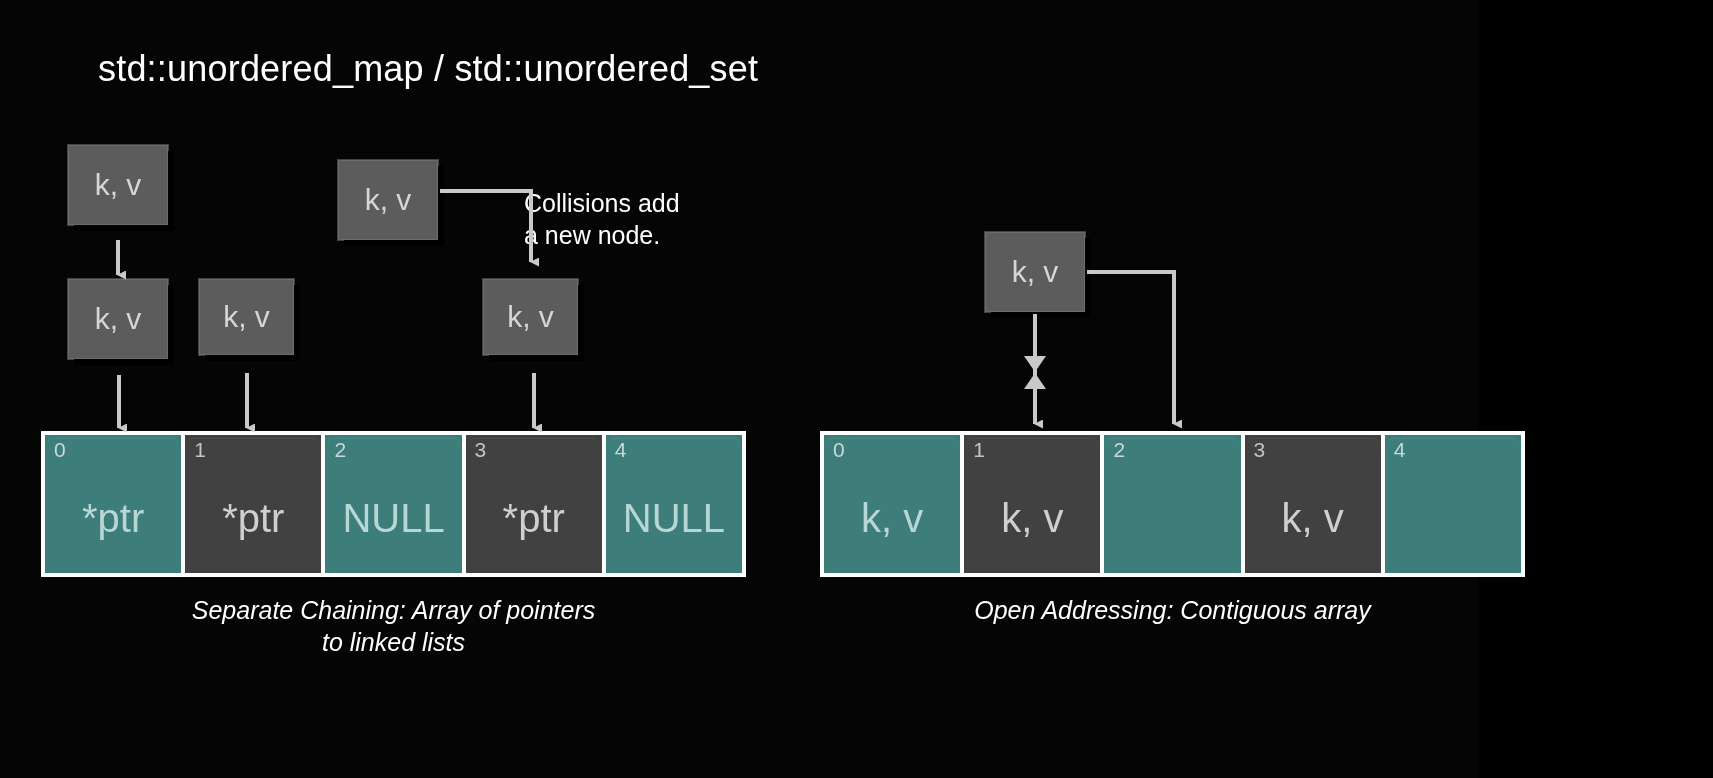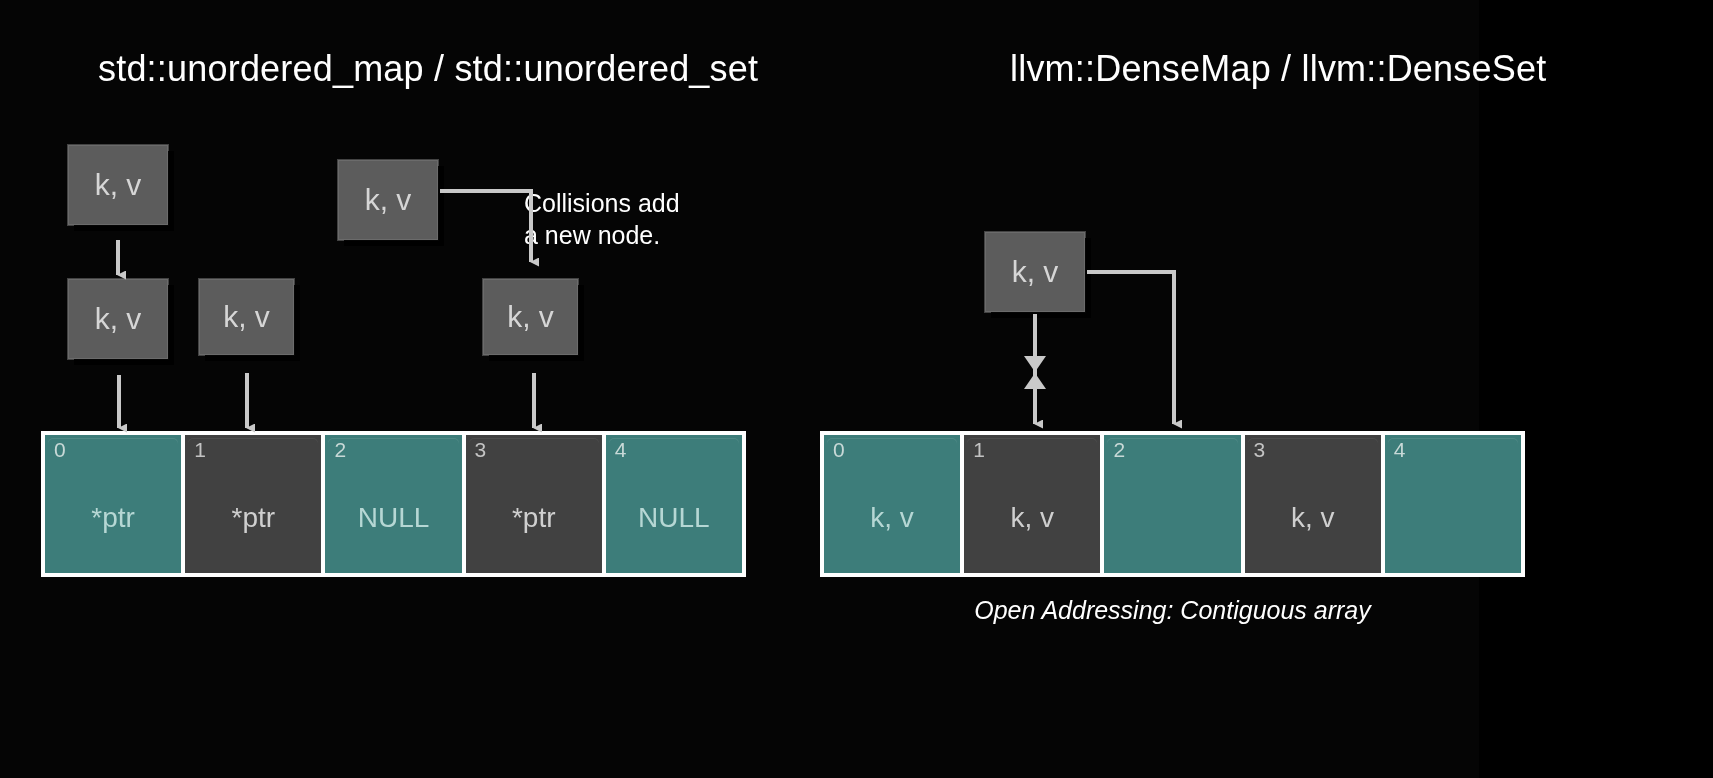--- a/index.html
+++ b/index.html
@@ -76,21 +76,21 @@
   .cell .idx {
     position: absolute;
     left: 9px;
     top: 4px;
     font-size: 21px;
     color: #c8d9d7;
     line-height: 1;
   }
   .cell.gray .idx { color: #c3c3c3; }
   .cell .val {
-    font-size: 28px;
+    font-size: 40px;
     line-height: 1;
     margin-top: 28px;
   }
   .cell.teal .val { color: #b6d7d4; }
   .cell.gray .val { color: #cfcfcf; }
   
   .cell .bevel {
     position: absolute;
     left: 3px; right: 3px; top: 3px; bottom: 0;
     border-radius: 5px 5px 0 0;
@@ -128,21 +128,20 @@
     pointer-events: none;
   }
 </style>
 </head>
 <body>
 
 <div id="stage">
 
   <div class="panel-title" id="title-left">std::unordered_map / std::unordered_set</div>
 
-  <div class="panel-title" id="title-right">llvm::DenseMap / llvm::DenseSet</div>
 
   <div class="node" style="left:68px; top:145px; width:100px; height:80px;">
     <span class="node-label">k, v</span>
   </div>
 
   <div class="node" style="left:68px; top:279px; width:100px; height:80px;">
     <span class="node-label">k, v</span>
   </div>
 
   <div class="node" style="left:199px; top:279px; width:95px; height:76px;">
@@ -224,20 +223,22 @@
       <span class="val">k, v</span>
     </div>
 
     <div class="cell teal">
       <span class="bevel"></span>
       <span class="idx">4</span>
       <span class="val"></span>
     </div>
   </div>
 
+  <div class="caption" id="cap-left" style="left:41px; top:595px; width:705px;">Separate Chaining: Array of pointers
+to linked lists</div>
 
   <div class="caption" id="cap-right" style="left:820px; top:595px; width:705px;">Open Addressing: Contiguous array</div>
 
   <svg id="wires" viewBox="0 0 1713 778">
     <defs>
       <marker id="ahead" markerWidth="9" markerHeight="9" refX="4.5" refY="8" orient="auto" markerUnits="userSpaceOnUse">
         <path d="M0,0 L9,0 L4.5,9 Z" fill="#c9c9c9"></path>
       </marker>
       <marker id="ahead-up" markerWidth="9" markerHeight="9" refX="4.5" refY="8" orient="auto" markerUnits="userSpaceOnUse">
         <path d="M0,0 L9,0 L4.5,9 Z" fill="#c9c9c9"></path>

